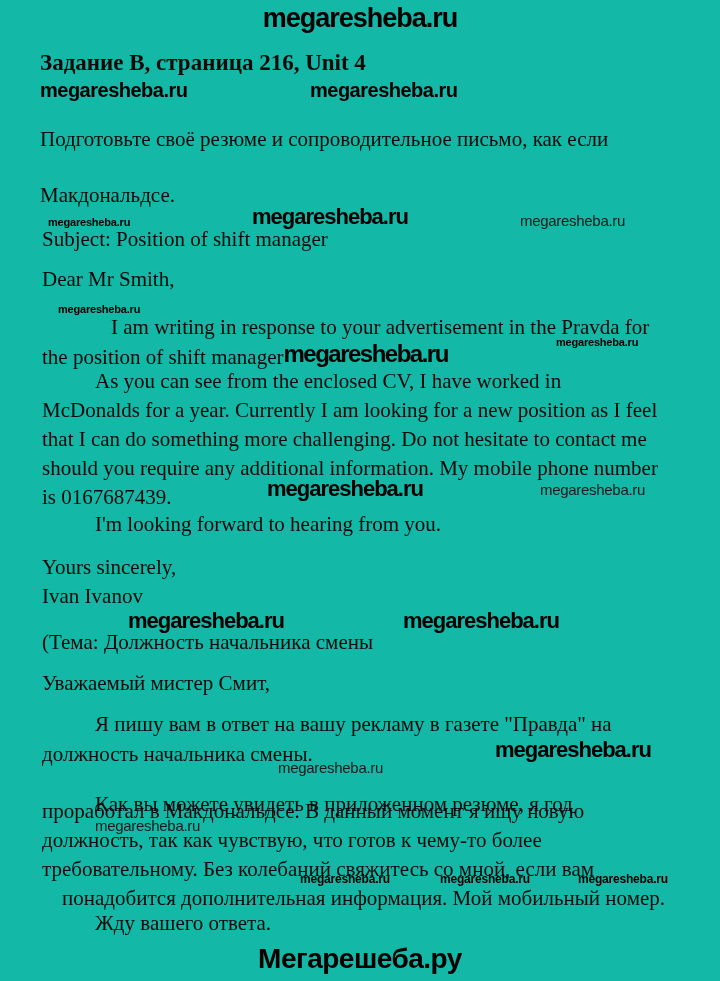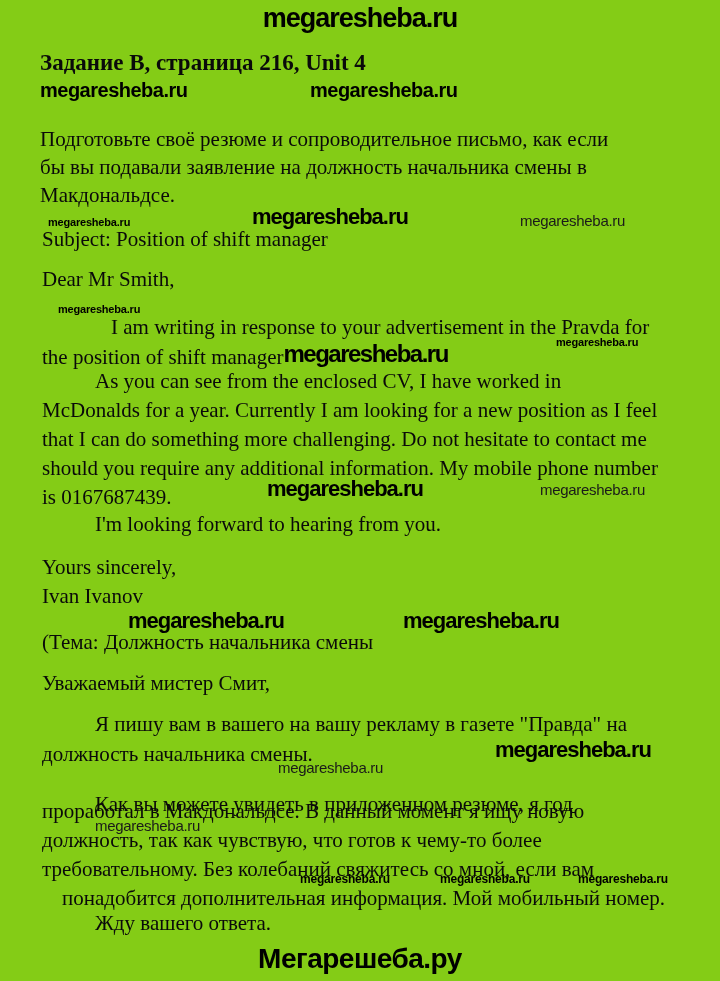--- a/index.html
+++ b/index.html
@@ -1,20 +1,20 @@
 <!DOCTYPE html>
 <html><head>
 <meta charset="utf-8">
 <style>
   html, body { margin: 0; padding: 0; background: #ffffff; }
   .page {
     position: relative;
     width: 720px;
     height: 981px;
-    background: #84cc16;
+    background: #14b8a6;
     overflow: hidden;
     color: #000000;
   }
   .abs { position: absolute; }
   
   .serif {
     font-family: "Liberation Serif", serif;
     font-size: 21px;
     line-height: 1.15;
     white-space: nowrap;
@@ -62,21 +62,20 @@
 <div class="page">
 
   <div class="abs center-line wm wm-xl" style="top:5px;">megaresheba.ru</div>
 
   <div class="abs page-title" style="left:40px; top:50px;">Задание В, страница 216, Unit 4</div>
 
   <div class="abs wm wm-md" style="left:40px; top:80px;">megaresheba.ru</div>
   <div class="abs wm wm-md" style="left:310px; top:80px;">megaresheba.ru</div>
 
   <div class="abs serif-bold" style="left:40px; top:127px;">Подготовьте своё резюме и сопроводительное письмо, как если</div>
-  <div class="abs serif-bold" style="left:40px; top:155px;">бы вы подавали заявление на должность начальника смены в</div>
   <div class="abs serif-bold" style="left:40px; top:183px;">Макдональдсе.</div>
 
   <div class="abs wm wm-xs" style="left:48px; top:217px;">megaresheba.ru</div>
   <div class="abs wm wm-lg" style="left:252px; top:206px;">megaresheba.ru</div>
   <div class="abs wm wm-light" style="left:520px; top:213px;">megaresheba.ru</div>
 
   <div class="abs serif" style="left:42px; top:227px;">Subject: Position of shift manager</div>
 
   <div class="abs serif" style="left:42px; top:267px;">Dear Mr Smith,</div>
 
@@ -105,21 +104,21 @@
   <div class="abs serif" style="left:42px; top:555px;">Yours sincerely,</div>
   <div class="abs serif" style="left:42px; top:584px;">Ivan Ivanov</div>
 
   <div class="abs wm wm-lg" style="left:128px; top:610px;">megaresheba.ru</div>
   <div class="abs wm wm-lg" style="left:403px; top:610px;">megaresheba.ru</div>
 
   <div class="abs serif" style="left:42px; top:630px;">(Тема: Должность начальника смены</div>
 
   <div class="abs serif" style="left:42px; top:671px;">Уважаемый мистер Смит,</div>
 
-  <div class="abs serif" style="left:95px; top:712px;">Я пишу вам в вашего на вашу рекламу в газете "Правда" на</div>
+  <div class="abs serif" style="left:95px; top:712px;">Я пишу вам в ответ на вашу рекламу в газете "Правда" на</div>
   <div class="abs serif" style="left:42px; top:742px;text-align:center;">должность начальника смены.</div>
 
   <div class="abs wm wm-lg" style="left:495px; top:739px;">megaresheba.ru</div>
   <div class="abs wm wm-light" style="left:278px; top:760px;">megaresheba.ru</div>
 
   <div class="abs serif" style="left:95px; top:770px;margin-top:22px;">Как вы можете увидеть в приложенном резюме, я год</div>
   <div class="abs serif" style="left:42px; top:799px;">проработал в Макдональдсе. В данный момент я ищу новую</div>
   <div class="abs wm wm-light" style="left:95px; top:818px;">megaresheba.ru</div>
   <div class="abs serif" style="left:42px; top:828px;">должность, так как чувствую, что готов к чему-то более</div>
   <div class="abs serif" style="left:42px; top:857px;">требовательному. Без колебаний свяжитесь со мной, если вам</div>

